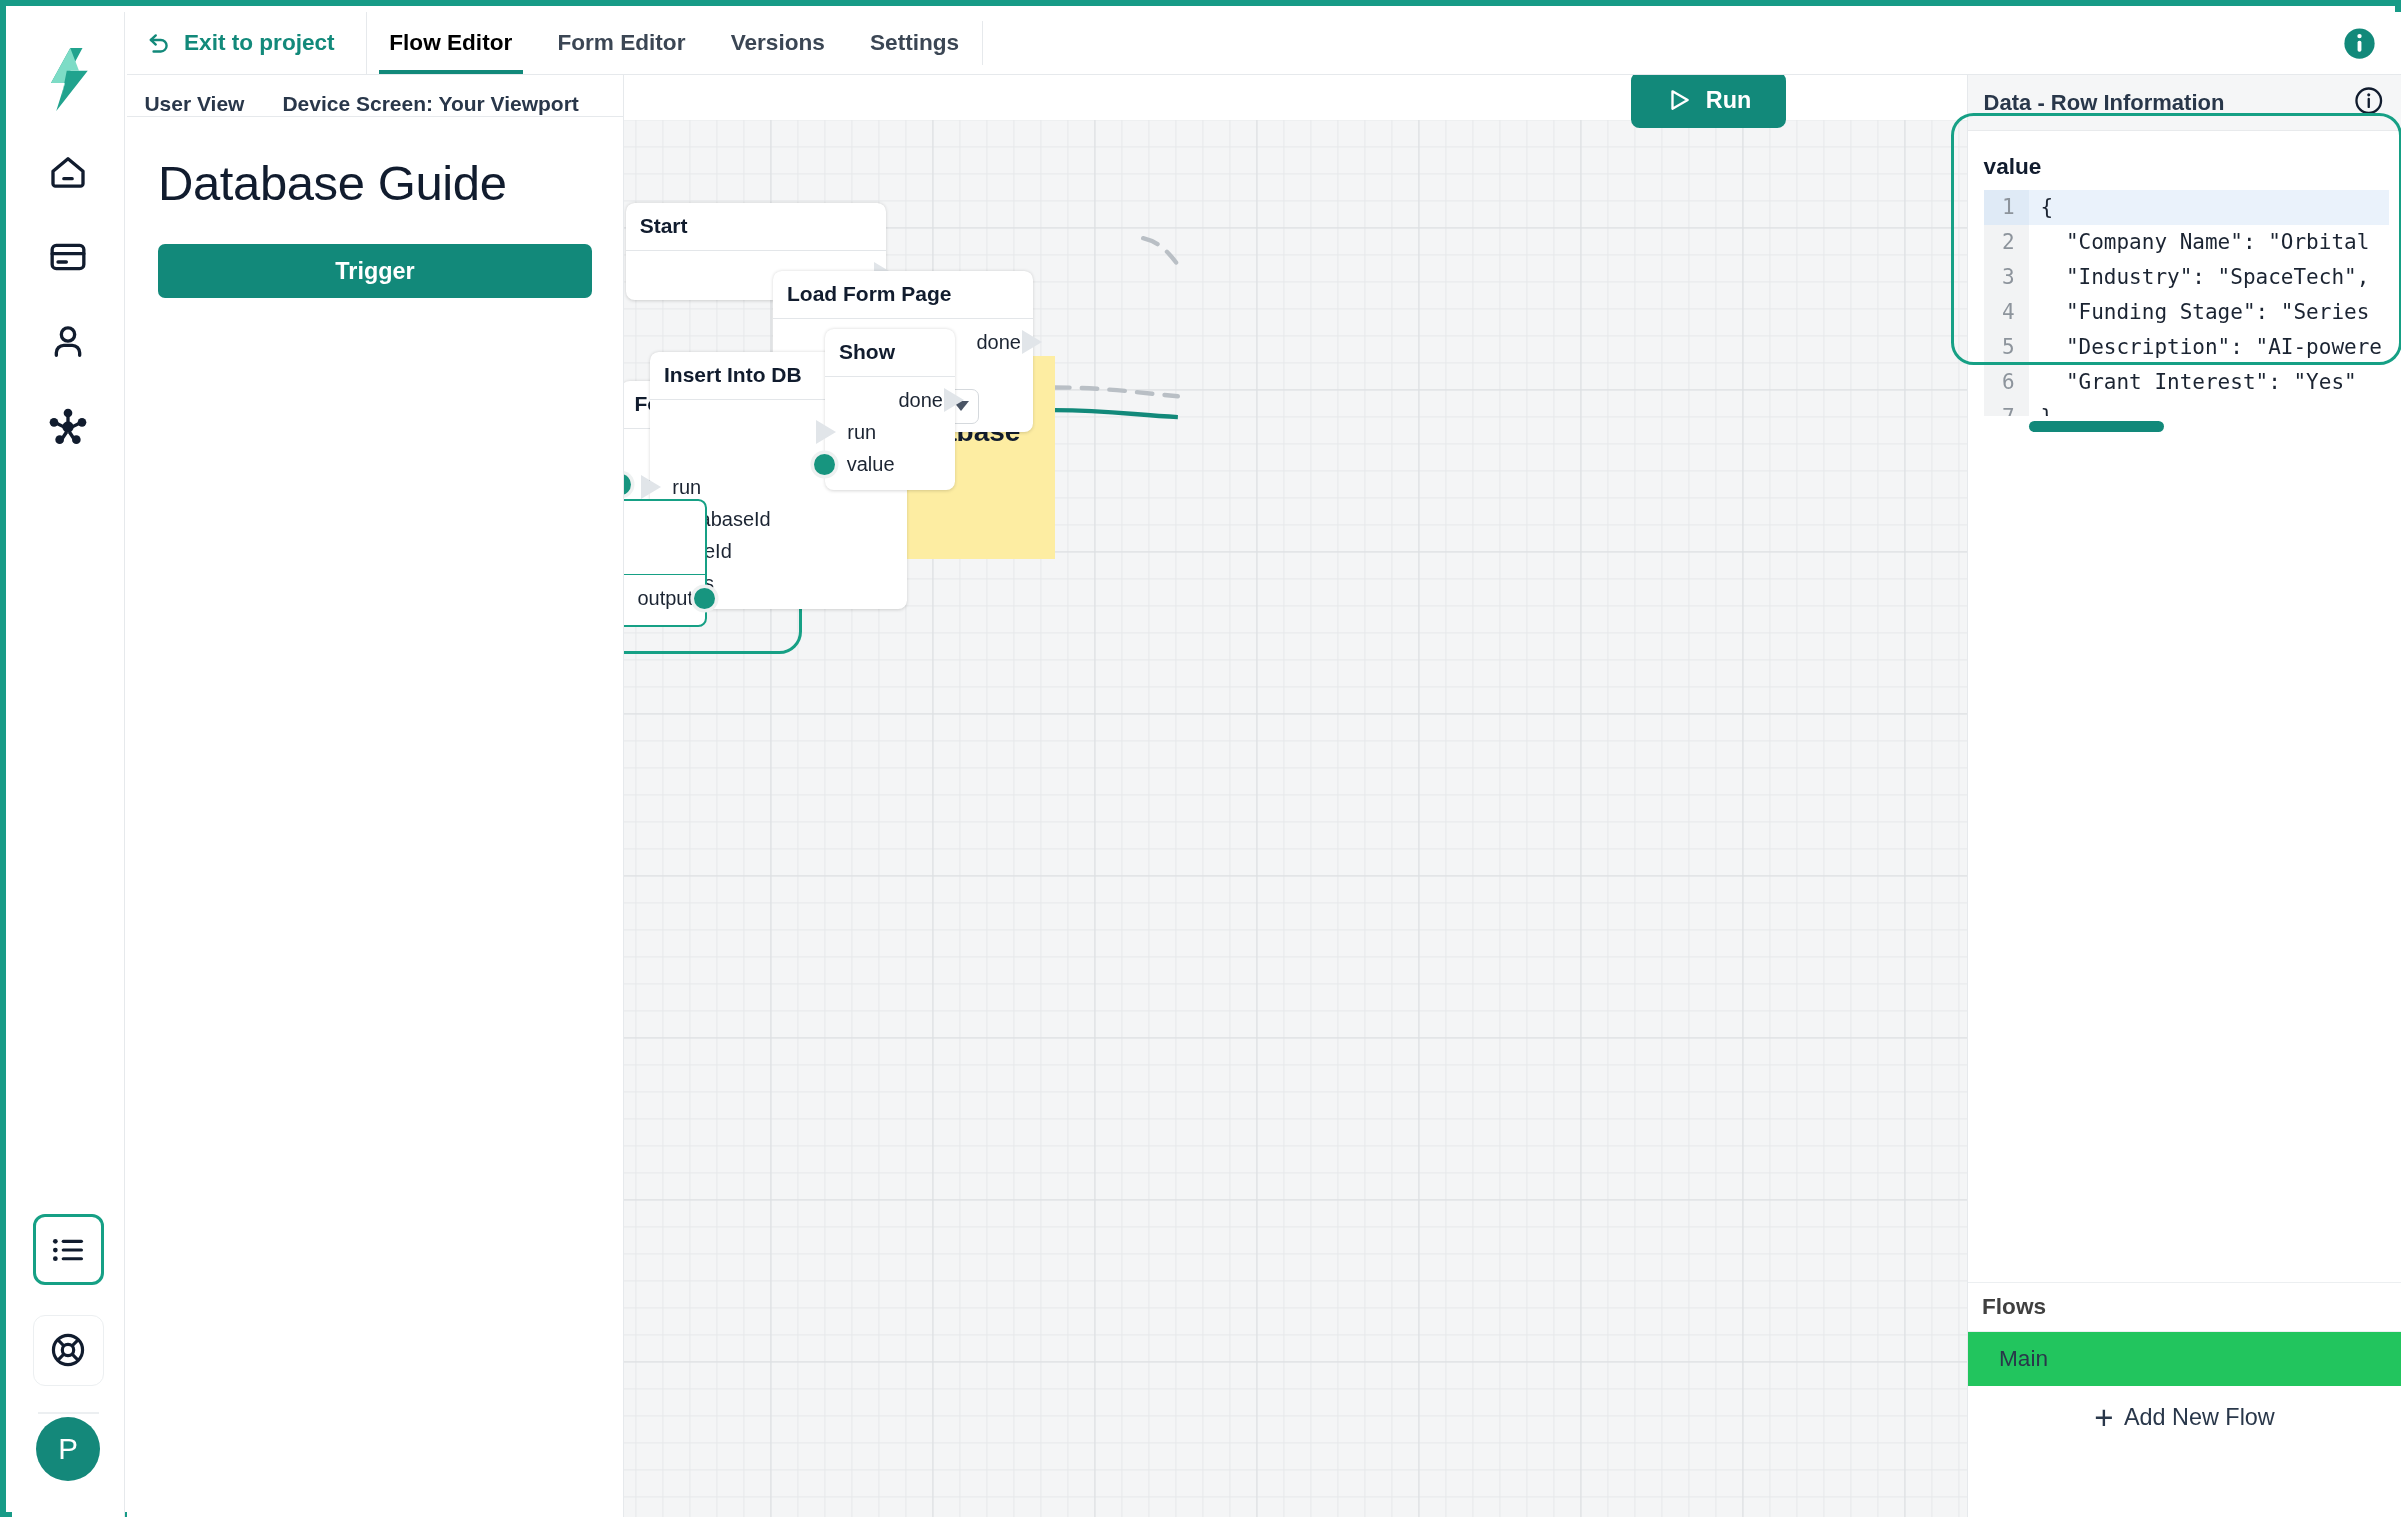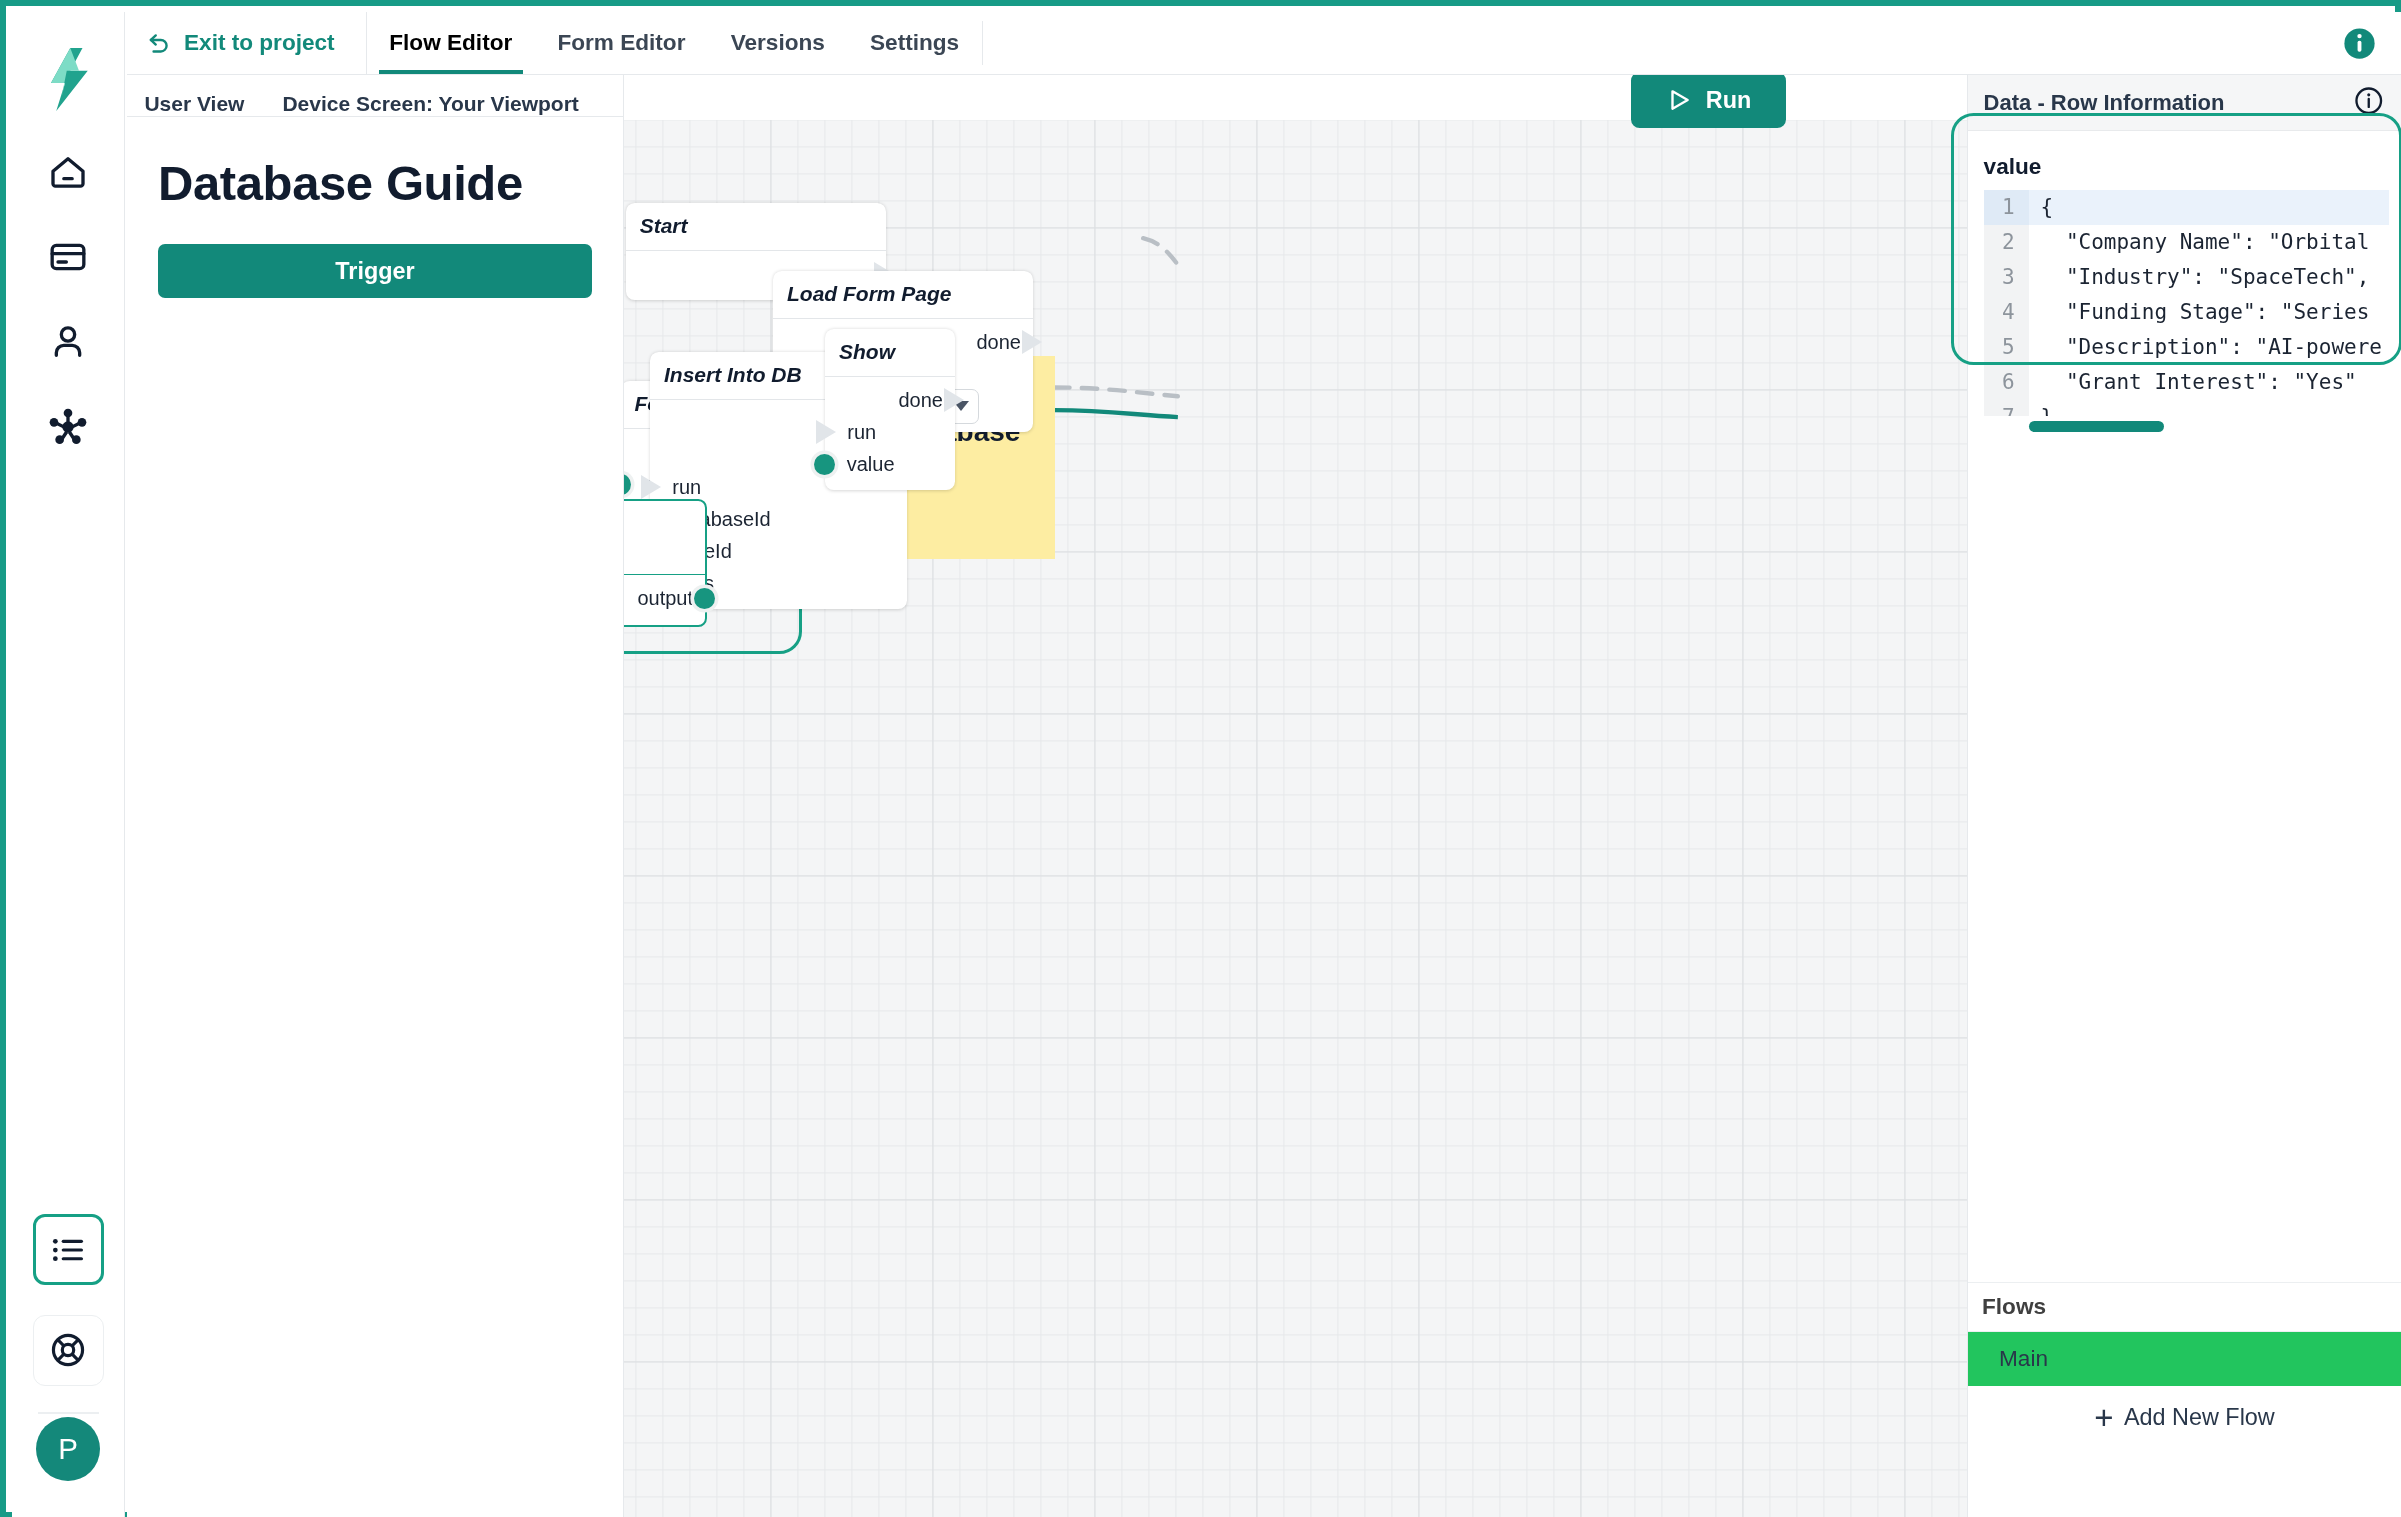--- a/index.html
+++ b/index.html
@@ -86,21 +86,21 @@
     background: #ffffff;
   }
   .uv-label { font-size: 21px; font-weight: bold; color: #29374a; cursor: pointer; }
 
   
   #preview-panel {
     position: absolute; left: 121px; top: 111px; width: 497px; height: 1400px;
     background: #ffffff; border-right: 1.7px solid #e6e9ec;
     padding: 38px 31px;
   }
-  #preview-title { font-size: 49px; font-weight: bold; color: #111c2e; letter-spacing: -0.4px; }
+  #preview-title { font-size: 49px; font-weight: normal; color: #111c2e; letter-spacing: -0.4px; }
   #trigger-button {
     margin-top: 33px; width: 100%; height: 54px; border-radius: 7px;
     background: #12897a; color: #ffffff; border: none;
     font-family: "Liberation Sans", sans-serif;
     font-size: 23.4px; font-weight: bold; cursor: pointer;
   }
 
   
   #canvas {
     position: absolute; left: 618px; top: 69px; width: 1343px; height: 1442px;
@@ -141,21 +141,20 @@
   
   .node {
     position: absolute; background: #ffffff; border-radius: 8.7px;
     box-shadow: 0 0.9px 3.5px rgba(0,0,0,0.16);
     z-index: 3;
   }
   .node-title {
     font-size: 21px; font-weight: bold; color: #111c2e;
     padding: 10.4px 14px 10.4px 14px; border-bottom: 1.3px solid #e3e6e9;
     line-height: 1.25;
-    font-style: italic;
   }
   .node-body { padding: 7px 0 10.4px 0; }
   .port-row {
     display: flex; align-items: center; height: 32px; position: relative;
     font-size: 20px; color: #1b2432;
   }
   .port-row.out { justify-content: flex-end; padding-right: 12px; }
   .port-row.in { justify-content: flex-start; padding-left: 12px; gap: 11.3px; }
   .dot {
     width: 21px; height: 21px; border-radius: 50%; background: #17957f;

